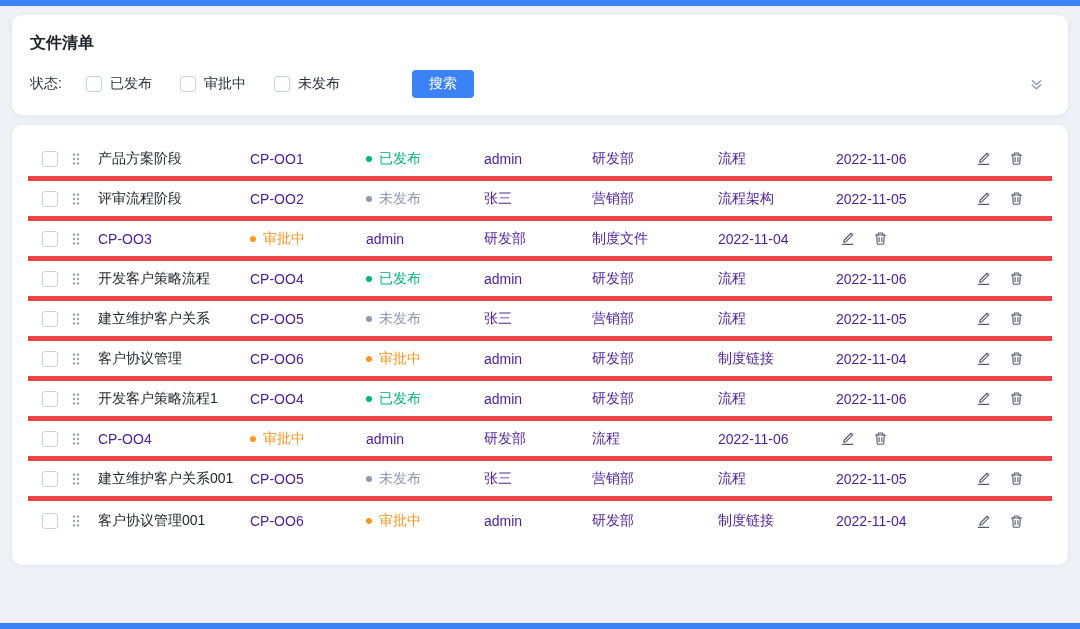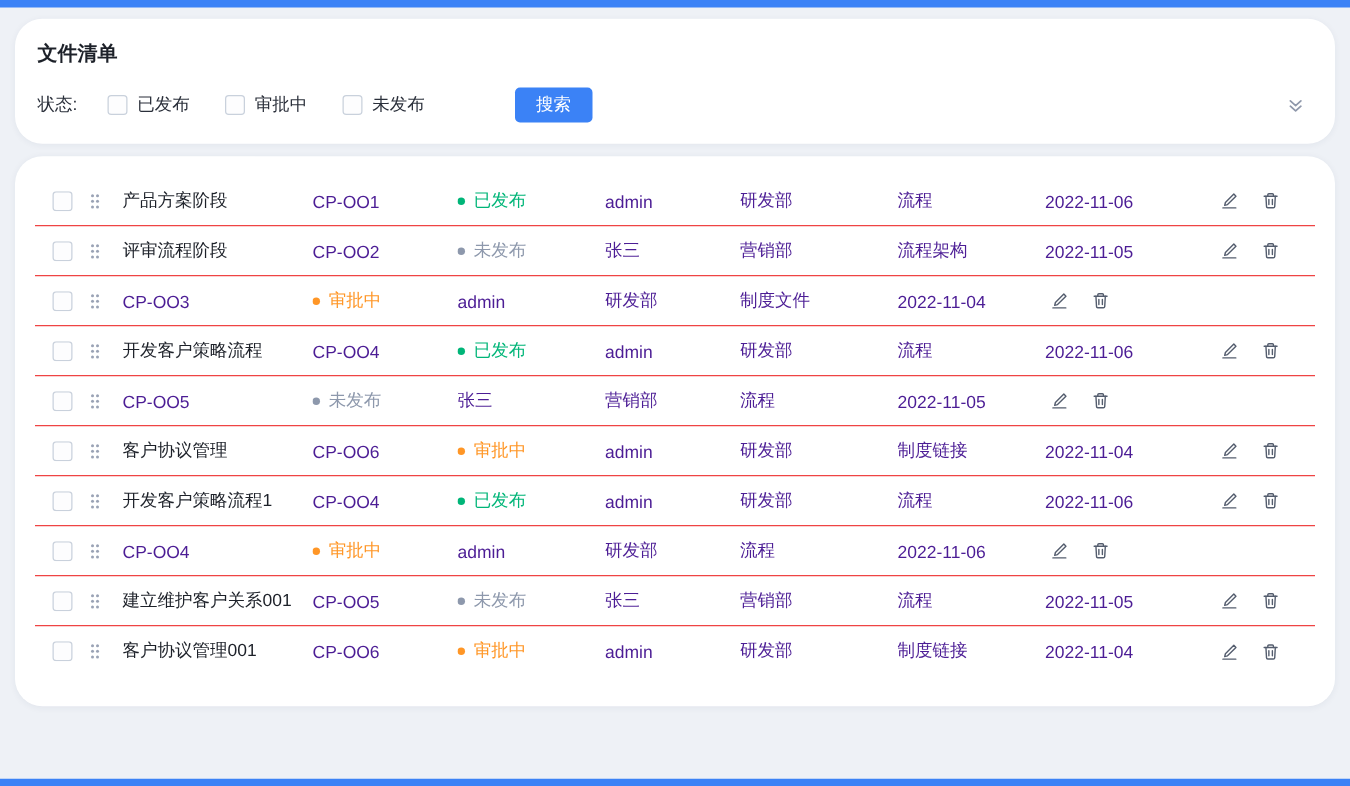--- a/index.html
+++ b/index.html
@@ -10,21 +10,21 @@
     position:relative;
     overflow:hidden;
     color:#1f2533;
   }
   .accent-bar { position:absolute; left:0; right:0; height:6px; background:var(--accent,#3b82f6); }
   .accent-bar.top { top:0; }
   .accent-bar.bottom { bottom:0; }
   .content { position:absolute; top:6px; left:0; right:0; bottom:6px; padding:9px 12px; }
   .card {
     background:#ffffff;
-    border-radius:22px;
+    border-radius:10px;
     box-shadow:0 1px 6px rgba(30,50,90,.06);
   }
   
   .filter-card { padding:18px 16px 16px 16px; margin-bottom:10px; }
   .page-title { font-size:16px; font-weight:700; color:#1d2129; margin-bottom:15px; padding-left:2px; }
   .filter-row { display:flex; align-items:center; height:30px; }
   .filter-label { font-size:14px; color:#2a2f3a; margin-right:24px; padding-left:2px; }
   .chk { display:flex; align-items:center; margin-right:28px; cursor:pointer; font-size:14px; color:#2a2f3a; }
   .box {
     width:16px; height:16px; border:1px solid #c9d1dc; border-radius:3px;
@@ -43,21 +43,21 @@
   .trow {
     display:grid;
     grid-template-columns:44px 26px 152px 116px 118px 108px 126px 118px 136px 1fr;
     align-items:center;
     font-size:14px;
   }
   .thead {
     height:38px; background:#f2f5fa; border-radius:6px;
     color:#626f86;
   }
-  .tbody .trow { height:40px; border-bottom:1px solid #ef4444; }
+  .tbody .trow { height:40px; border-bottom:5px solid #ef4444; }
   .tbody .trow:last-child { border-bottom:none; }
   .cell { overflow:hidden; white-space:nowrap; }
   .c-check { display:flex; justify-content:center; }
   .c-drag { display:flex; align-items:center; color:#9aa3b5; cursor:grab; }
   .c-name { font-weight:500; color:#1d2129; }
   .c-status { display:flex; align-items:center; }
   .status-dot { width:6px; height:6px; border-radius:50%; margin-right:7px; flex:0 0 auto; }
   .c-actions { display:flex; align-items:center; gap:18px; padding-left:4px; }
   .icon-btn { color:#545d6e; cursor:pointer; display:flex; align-items:center; background:none; border:none; padding:0; }
   .dim { color:#4c1d95; }
@@ -284,20 +284,21 @@
         <svg viewBox="0 0 8 14" width="8" height="14" fill="currentColor">
           <circle cx="2" cy="2.5" r="1.2"></circle>
                 <circle cx="6" cy="2.5" r="1.2"></circle>
           <circle cx="2" cy="7" r="1.2"></circle>
                 <circle cx="6" cy="7" r="1.2"></circle>
           <circle cx="2" cy="11.5" r="1.2"></circle>
                 <circle cx="6" cy="11.5" r="1.2"></circle>
         </svg>
       </span>
     </div>
+    <div class="cell c-name">建立维护客户关系</div>
     <div class="cell dim">CP-OO5</div>
     <div class="cell c-status">
       <span class="status-dot" style="background: rgb(141, 152, 172);"></span>
       <span style="color: rgb(141, 152, 172);">未发布</span>
     </div>
     <div class="cell dim">张三</div>
     <div class="cell dim">营销部</div>
     <div class="cell dim">流程</div>
     <div class="cell dim">2022-11-05</div>
     <div class="cell c-actions">

